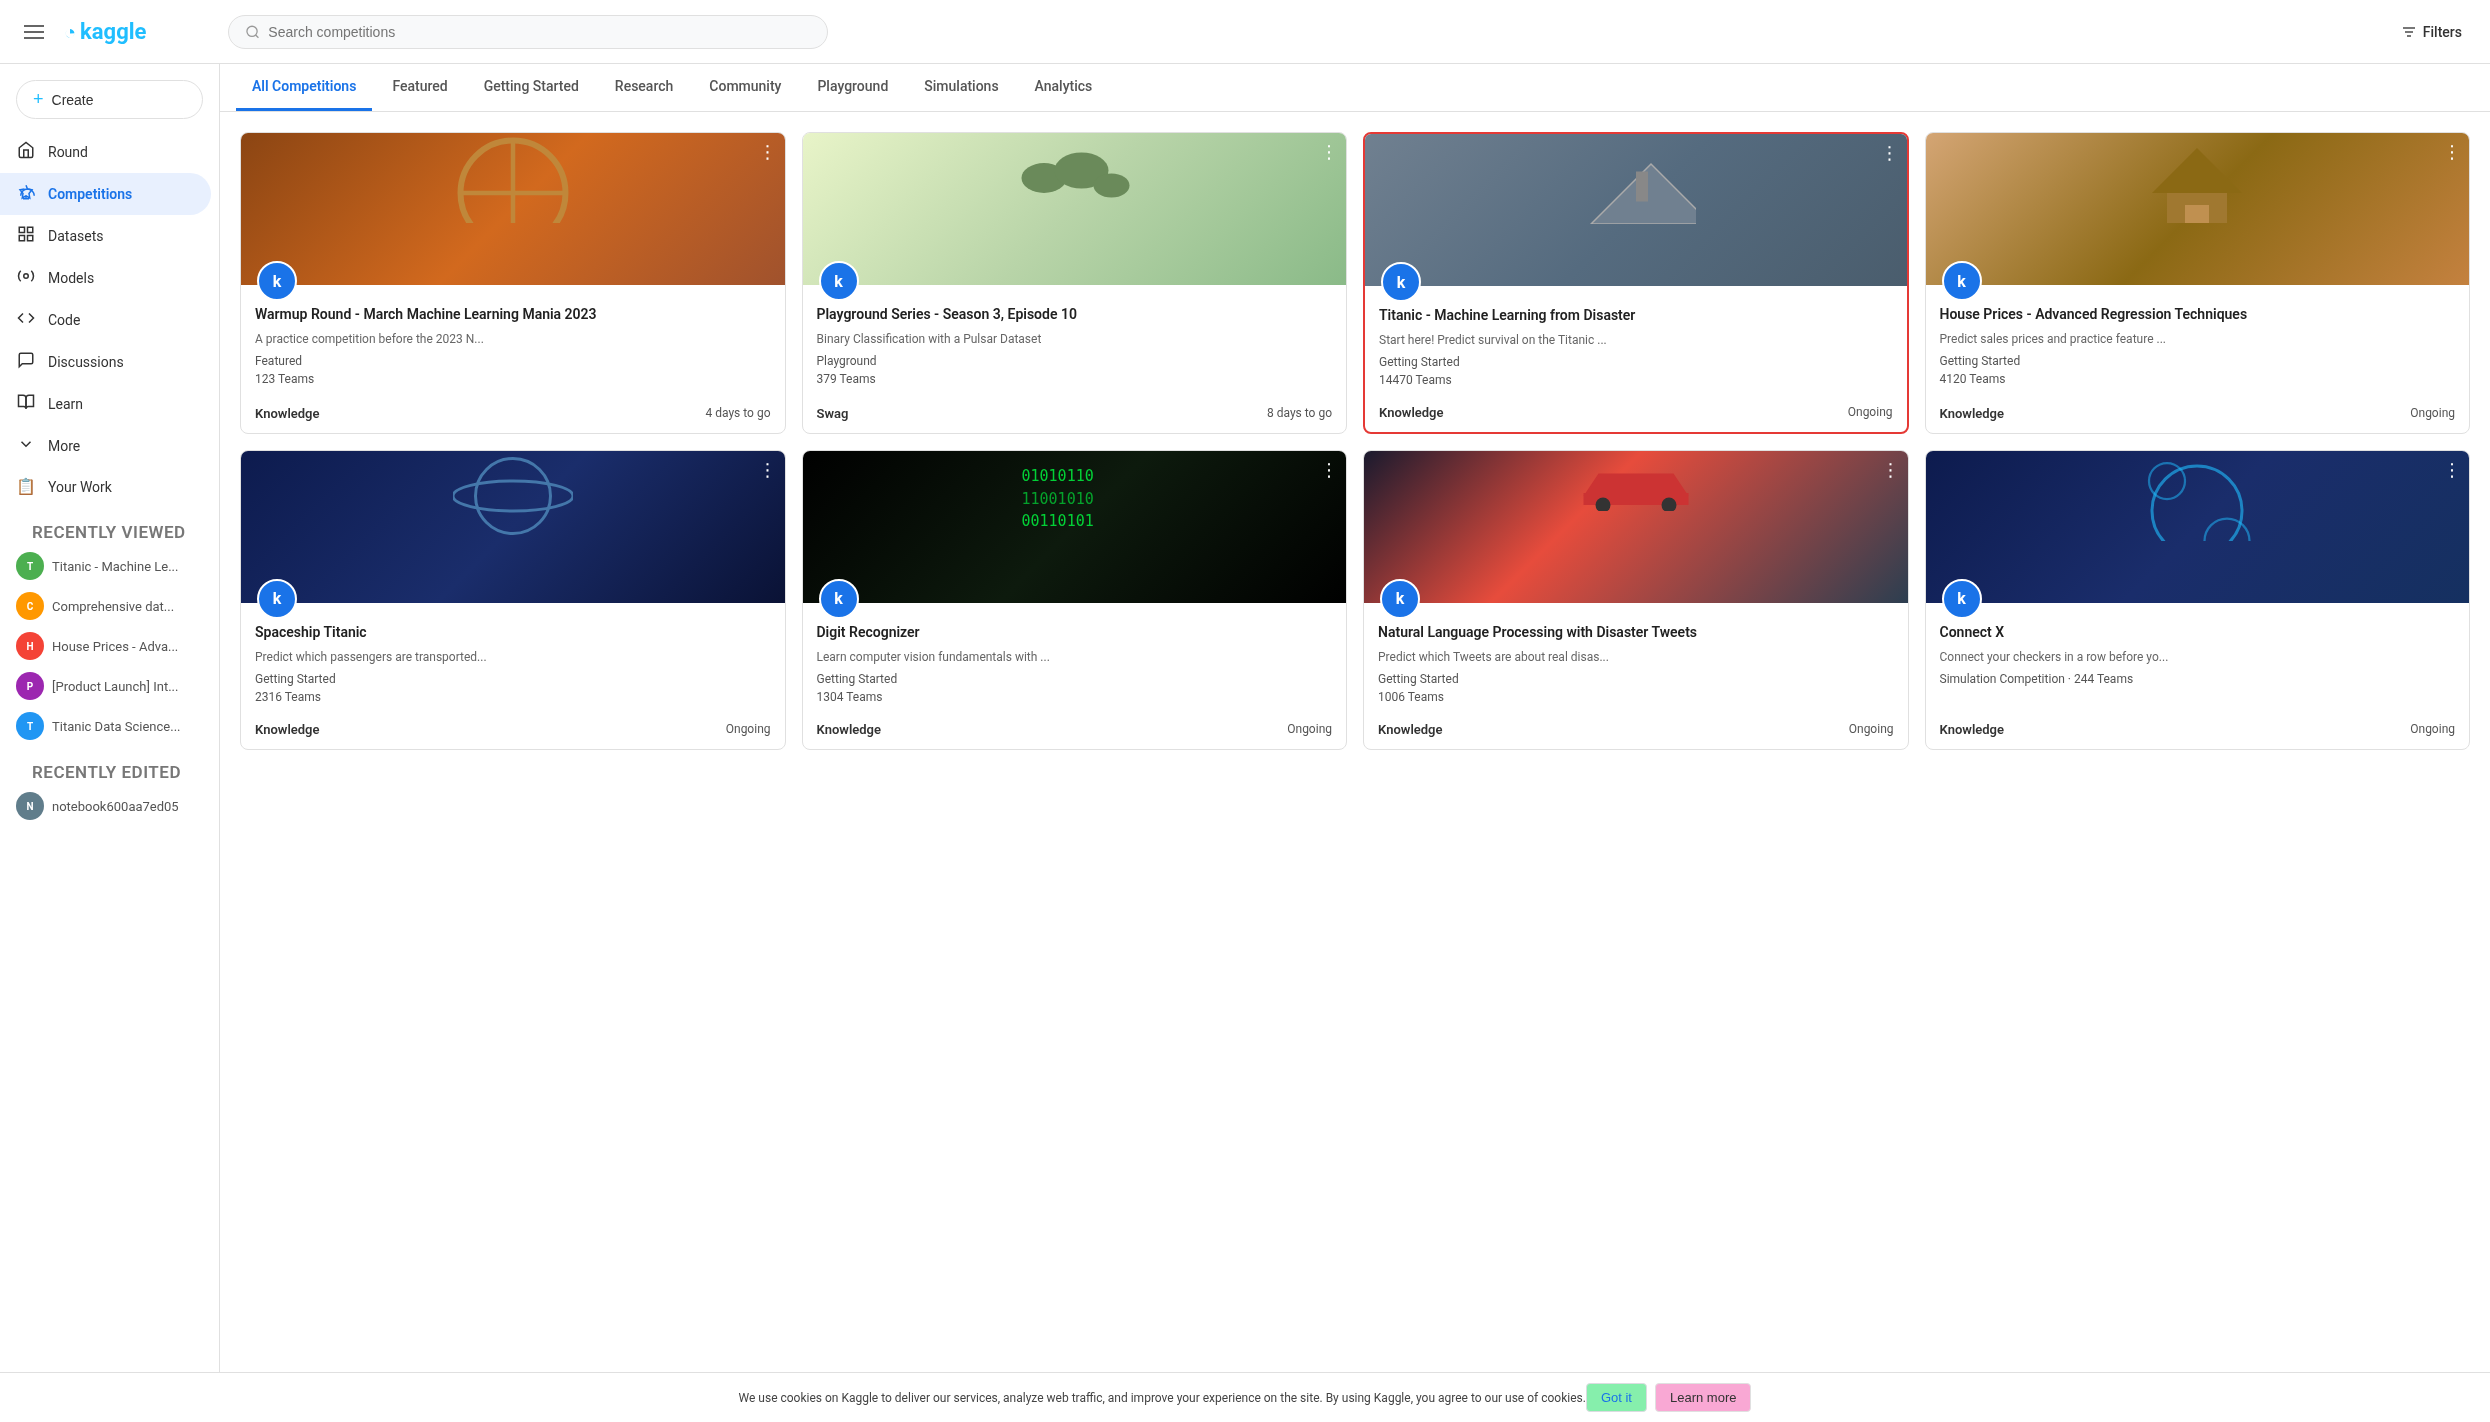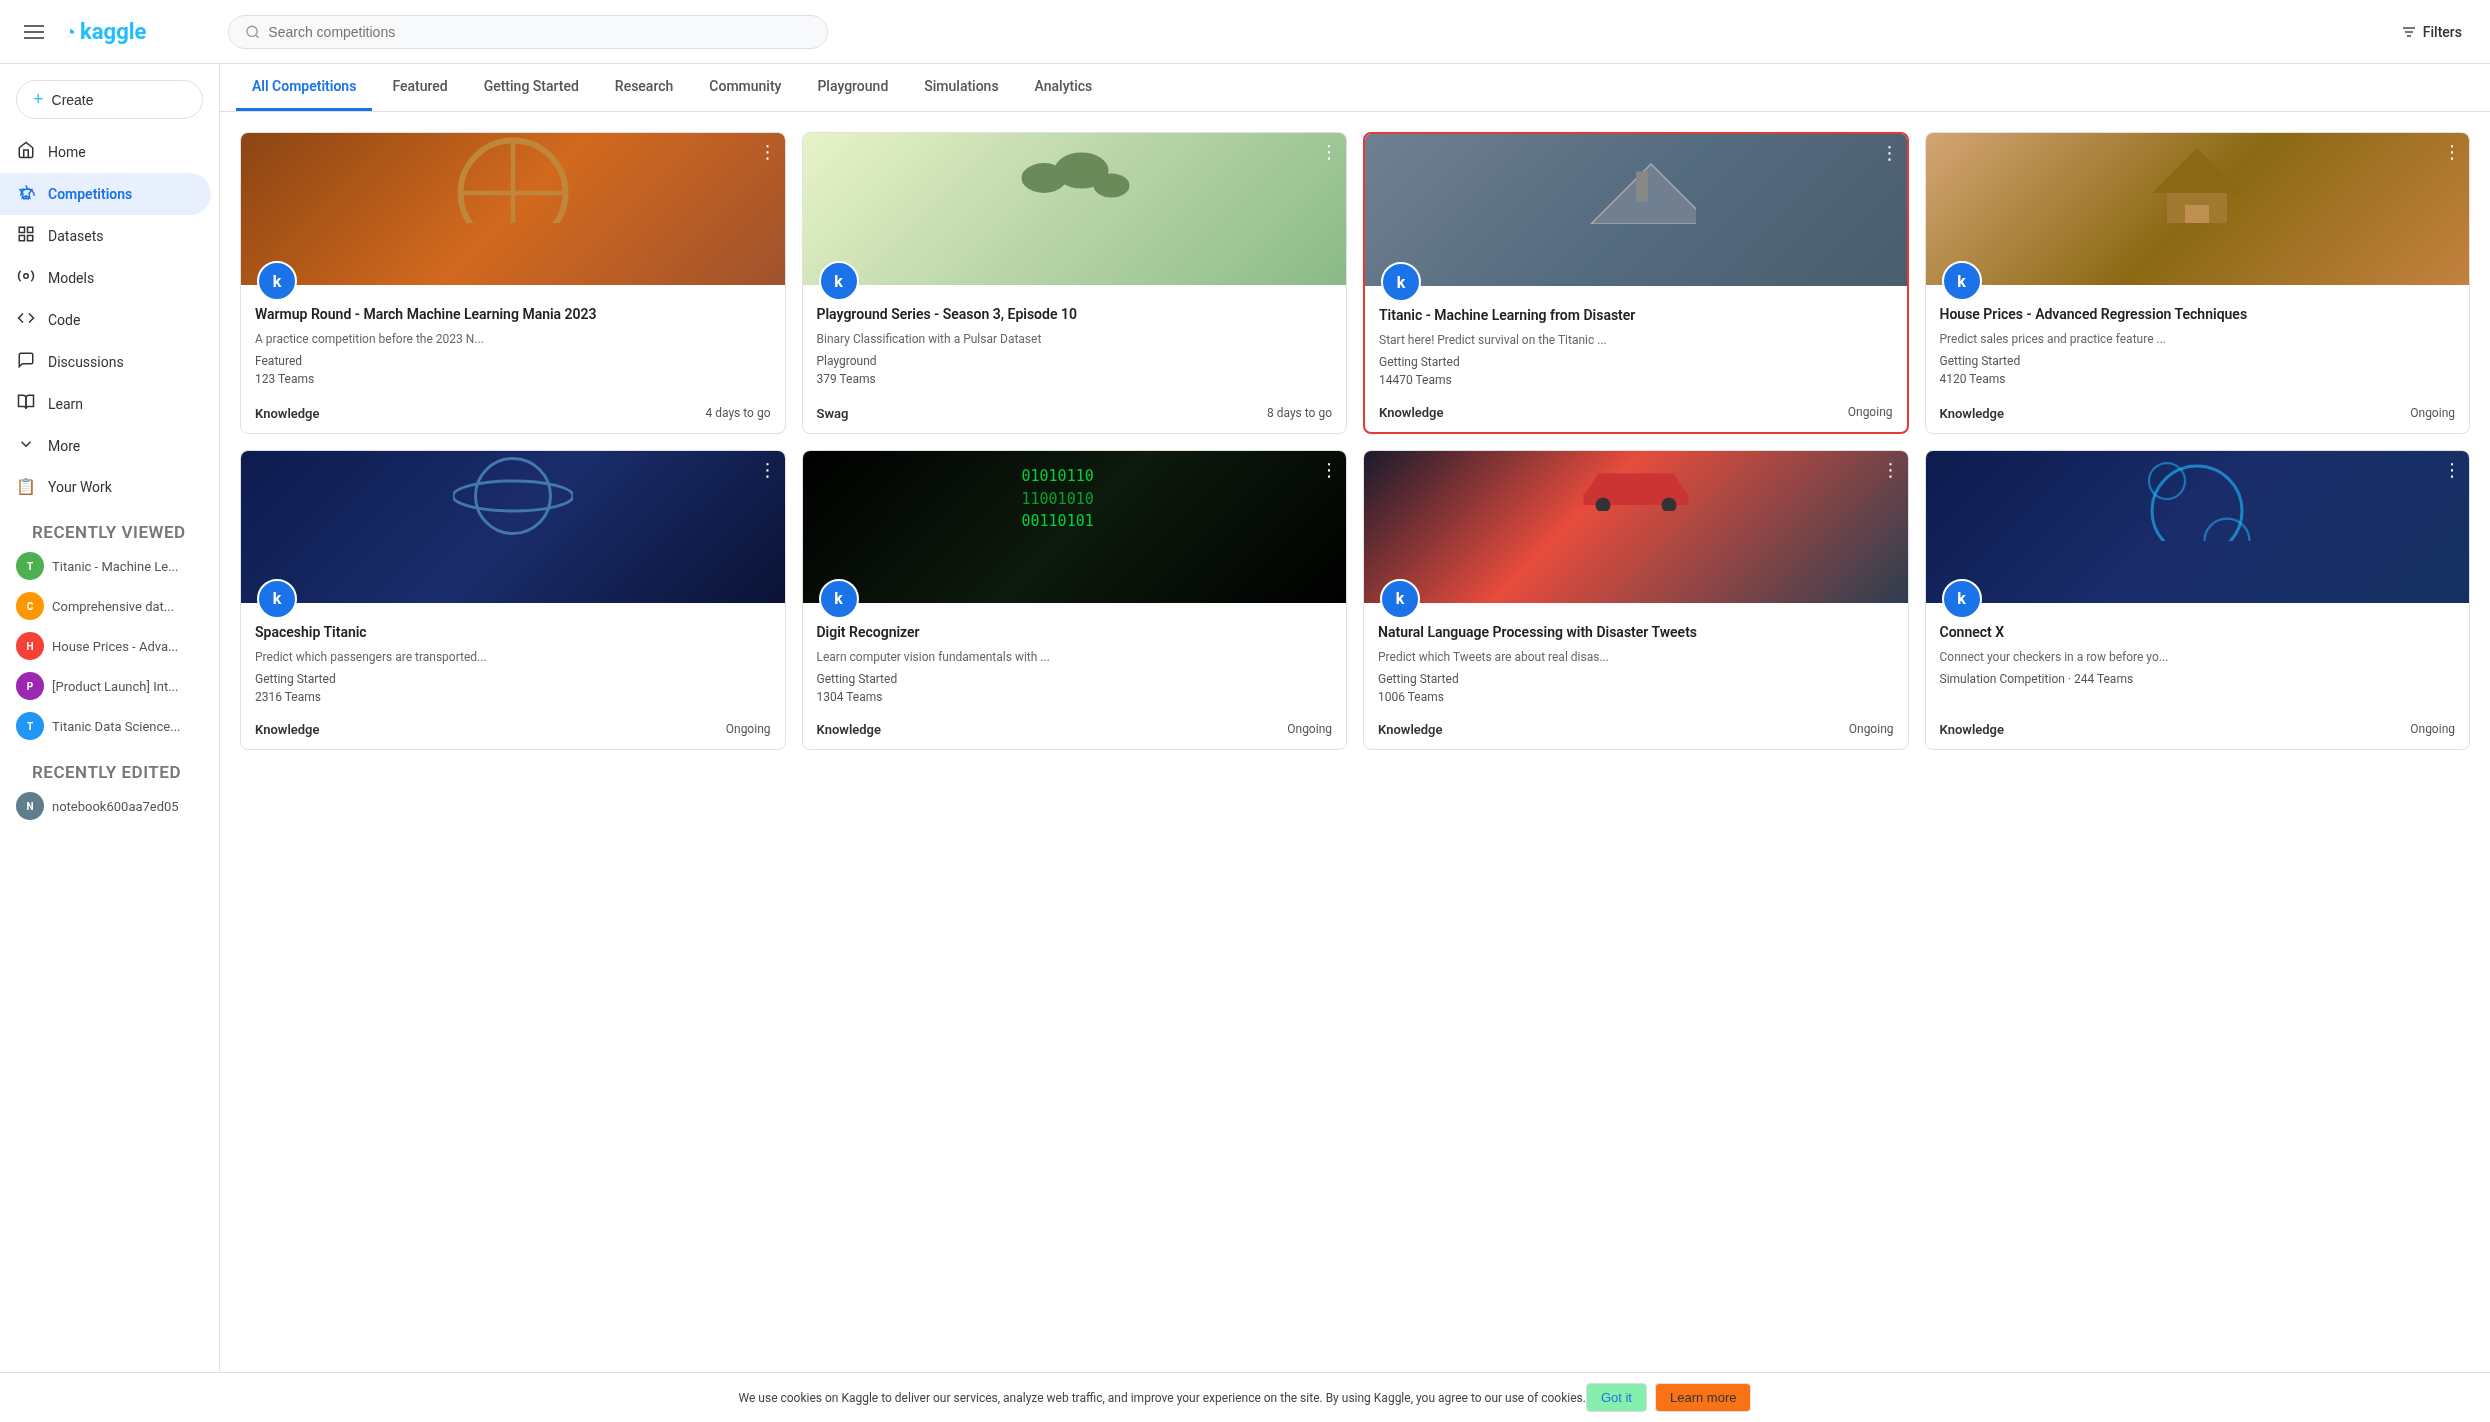--- a/index.html
+++ b/index.html
@@ -108,21 +108,21 @@
 
     
     .cookie-bar {
       background: #fff; border-top: 1px solid #e0e0e0; padding: 10px 16px;
       display: flex; align-items: center; justify-content: center;
       font-size: 12px; color: #444; flex-shrink: 0;
     }
     .cookie-bar-actions { display: flex; gap: 8px; flex-shrink: 0; }
     .cookie-btn {
       padding: 6px 14px; border-radius: 4px; cursor: pointer; font-size: 13px; font-weight: 500;
-      border: 1px solid #e0e0e0; background: #f97316; color: #333;
+      border: 1px solid #e0e0e0; background: #f9a8d4; color: #333;
     }
     .cookie-btn.primary { background: #86efac; color: #1a73e8; border-color: #dadce0; }
 
     
     ::-webkit-scrollbar { width: 6px; }
     ::-webkit-scrollbar-track { background: #f1f1f1; }
     ::-webkit-scrollbar-thumb { background: #ccc; border-radius: 3px; }
   </style>
 </head>
 <body>
@@ -165,21 +165,21 @@
       <span class="plus">+</span>
       <span>Create</span>
     </button>
 
     <div id="nav-items">
         <div class="nav-item">
     <span class="icon"><svg width="18" height="18" viewBox="0 0 24 24" fill="none" stroke="currentColor" stroke-width="2">
               <path d="M3 9l9-7 9 7v11a2 2 0 01-2 2H5a2 2 0 01-2-2z"></path>
               <polyline points="9 22 9 12 15 12 15 22"></polyline>
             </svg></span>
-    <span>Home</span>
+    <span>Round</span>
   </div>
         <div class="nav-item active">
     <span class="icon"><svg width="18" height="18" viewBox="0 0 24 24" fill="none" stroke="currentColor" stroke-width="2">
               <path d="M8 21h8m-4-4v4m-7-4a9 9 0 0118 0"></path>
               <polyline points="12 3 14 8 20 9 16 14 17 20 12 17 7 20 8 14 4 9 10 8"></polyline>
             </svg></span>
     <span>Competitions</span>
   </div>
         <div class="nav-item">
     <span class="icon"><svg width="18" height="18" viewBox="0 0 24 24" fill="none" stroke="currentColor" stroke-width="2">

